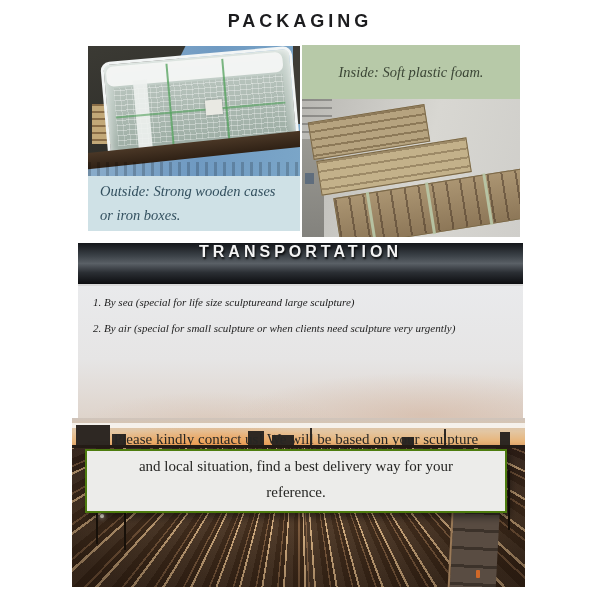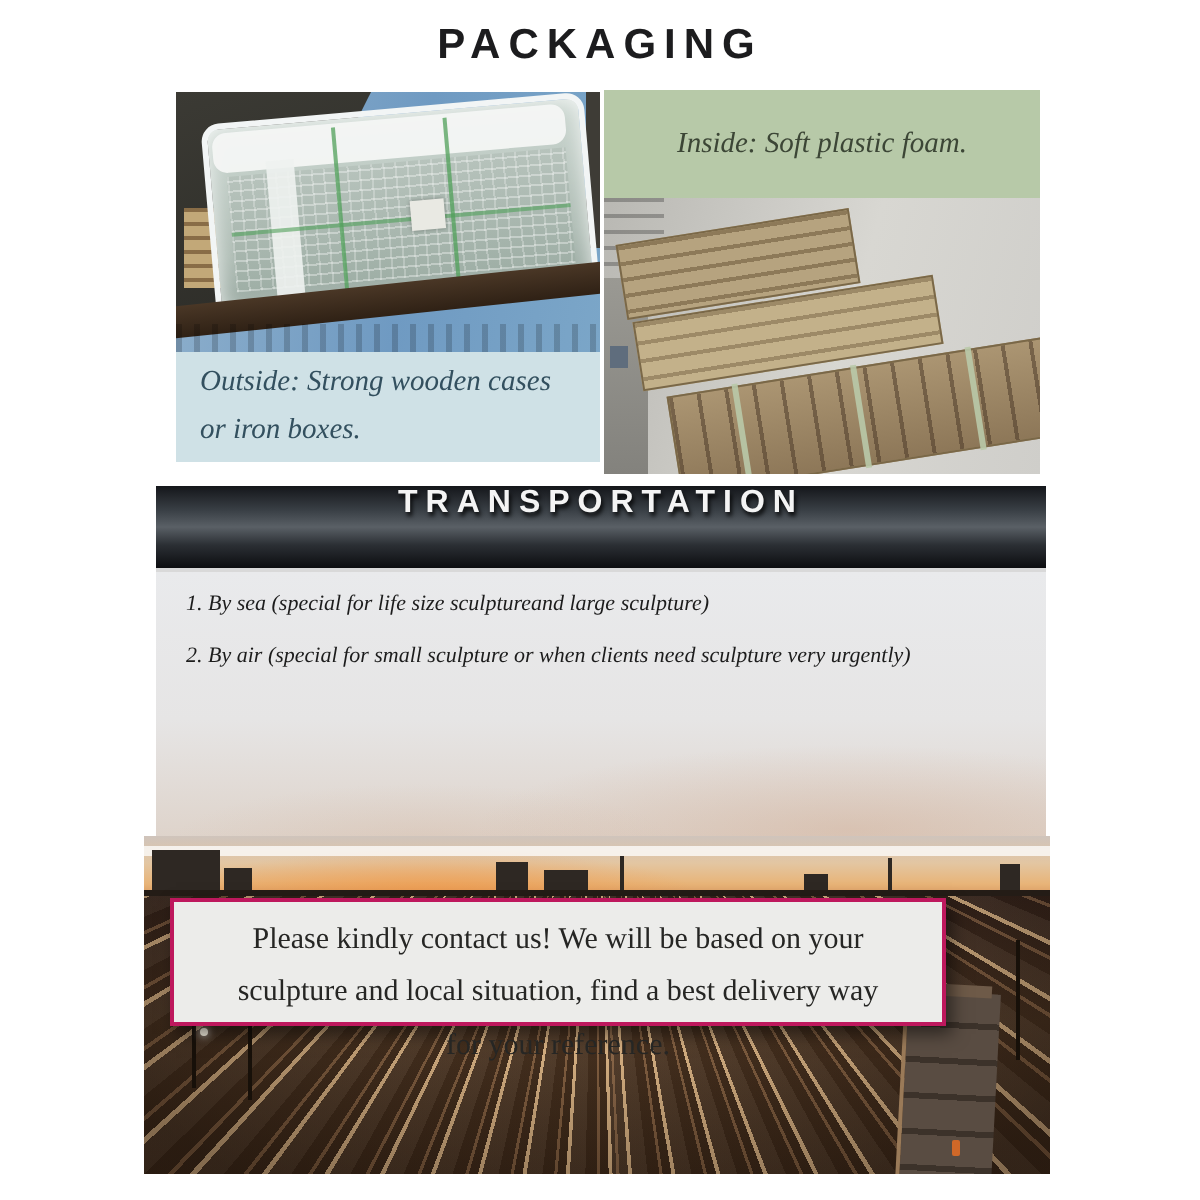--- a/index.html
+++ b/index.html
@@ -1,21 +1,21 @@
 <!DOCTYPE html>
 <html><head>
 <meta charset="utf-8">
 <style>
   html,body{margin:0;padding:0;background:#fff;}
   .page{position:relative;width:600px;height:600px;background:#ffffff;overflow:hidden;
         font-family:"Liberation Serif", serif;}
 
   
   .pack-title{position:absolute;top:11px;left:0;width:600px;text-align:center;
-    font-family:"Liberation Sans", sans-serif;font-weight:800;font-size:21px;
+    font-family:"Liberation Sans", sans-serif;font-weight:800;font-size:18px;
     letter-spacing:4px;color:#1c1c1e;}
 
   
   .col-left{position:absolute;left:88px;top:46px;width:212px;}
   .col-right{position:absolute;left:302px;top:45px;width:218px;}
 
   .photoA{position:relative;width:212px;height:130px;overflow:hidden;
     background:linear-gradient(100deg,#8fb0cc,#6f9ac2 55%,#7ba6c8);}
   .pa-building{position:absolute;left:0;top:0;width:100%;height:100%;
     background:linear-gradient(160deg,#3b3a34,#262622);
@@ -106,23 +106,23 @@
   .rw-vignette{position:absolute;left:0;top:30px;width:100%;height:139px;
     background:radial-gradient(ellipse at 50% 0%, transparent 40%, rgba(15,8,4,.4) 90%);}
   .rw-train{position:absolute;left:378px;top:78px;width:46px;height:95px;transform:rotate(3deg);
     background:repeating-linear-gradient(180deg,#594c42 0 15px,#3c322a 15px 18px);
     border-left:2px solid #9a7a58;}
   .rw-traintop{position:absolute;left:378px;top:74px;width:46px;height:6px;transform:rotate(3deg);background:#6e5a48;}
   .rw-person{position:absolute;left:404px;top:152px;width:4px;height:8px;background:#d06828;border-radius:1px;}
   .rw-pole{position:absolute;width:2px;background:#171009;}
   .rw-lamp{position:absolute;left:28px;top:96px;width:4px;height:4px;background:#f5efe0;border-radius:50%;box-shadow:0 0 4px #fff;}
 
-  .contact-box{position:absolute;left:13px;top:31px;width:388px;height:64px;box-sizing:border-box;
-    background:#ececea;border:2px solid #be185d;box-shadow:3px 4px 8px rgba(0,0,0,.5);
-    display:flex;align-items:flex-start;justify-content:center;padding:6px 22px;}
+  .contact-box{position:absolute;left:13px;top:31px;width:422px;height:64px;box-sizing:border-box;
+    background:#ececea;border:2px solid #4d7c0f;box-shadow:3px 4px 8px rgba(0,0,0,.5);
+    display:flex;align-items:flex-end;justify-content:center;padding:6px 22px;}
   .contact-text{font-family:"Liberation Serif", serif;font-size:15px;line-height:1.75;
     color:#262624;text-align:center;}
 </style>
 </head>
 <body>
 
 <div class="page">
 
   <div class="pack-title">PACKAGING</div>
 

